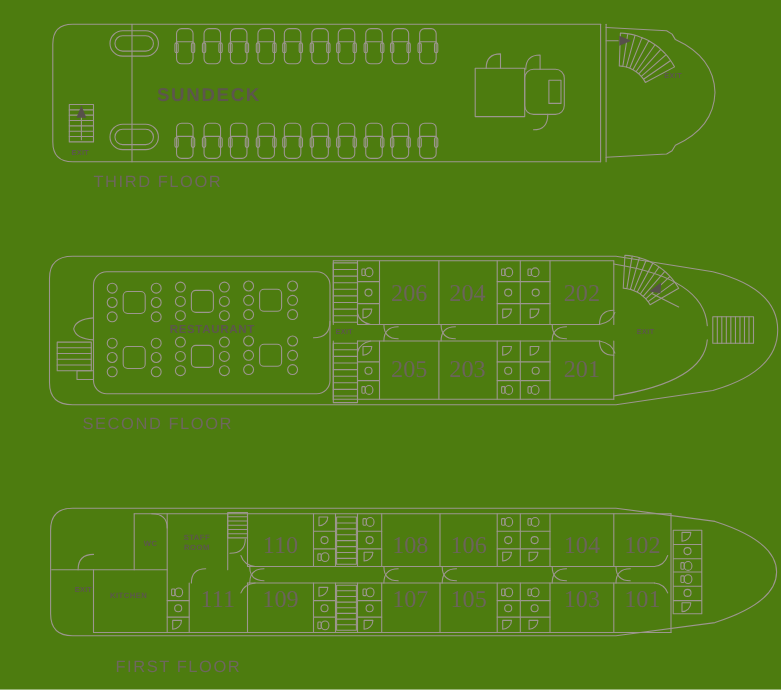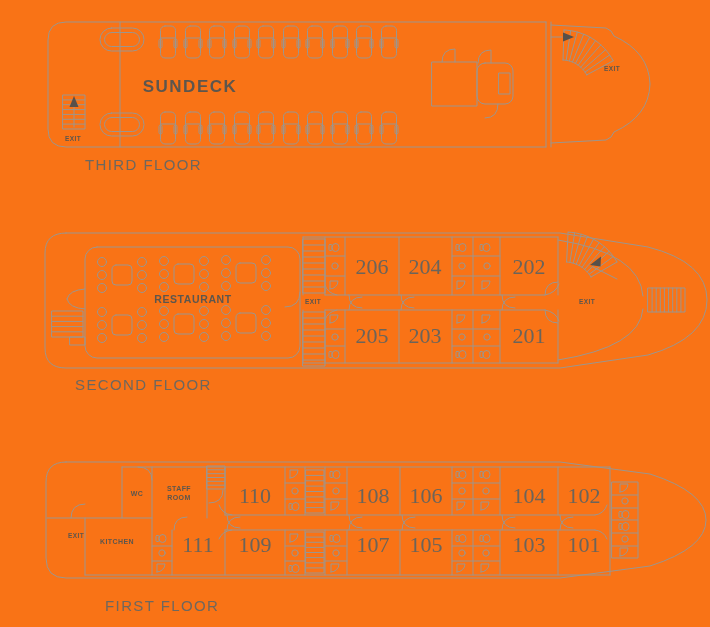--- a/index.html
+++ b/index.html
@@ -1,16 +1,16 @@
 <!DOCTYPE html>
 <html><head>
 <meta charset="utf-8">
 <style>
   html,body{margin:0;padding:0;background:#ffffff;}
-  #stage{position:relative;width:710px;height:627px;background:#f97316;overflow:hidden;}
+  #stage{position:relative;width:710px;height:627px;background:#4d7c0f;overflow:hidden;}
   svg{display:block;}
   .ln{fill:none;stroke:#9c968e;stroke-width:1;stroke-linecap:round;stroke-linejoin:round;}
   .dk{fill:#57504a;stroke:none;}
   text{fill:#5d564d;}
   .t-area{font:bold 17px "Liberation Sans",sans-serif;letter-spacing:1.5px;}
   .t-rest{font:bold 10.5px "Liberation Sans",sans-serif;letter-spacing:.6px;}
   .t-floor{font:15px "Liberation Sans",sans-serif;letter-spacing:1.4px;fill:#6e675e;}
   .t-exit{font:bold 6.5px "Liberation Sans",sans-serif;letter-spacing:.4px;}
   .t-room{font:bold 7px "Liberation Sans",sans-serif;letter-spacing:.4px;}
   .t-num{font:22px "Liberation Serif",serif;fill:#6b645a;}

